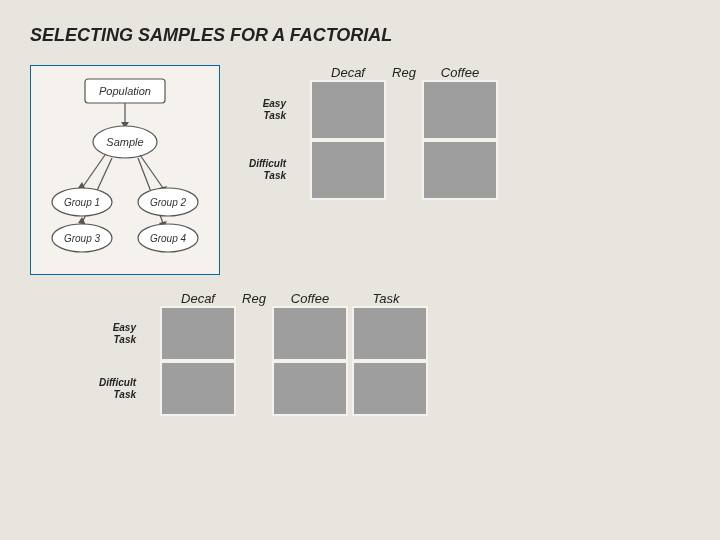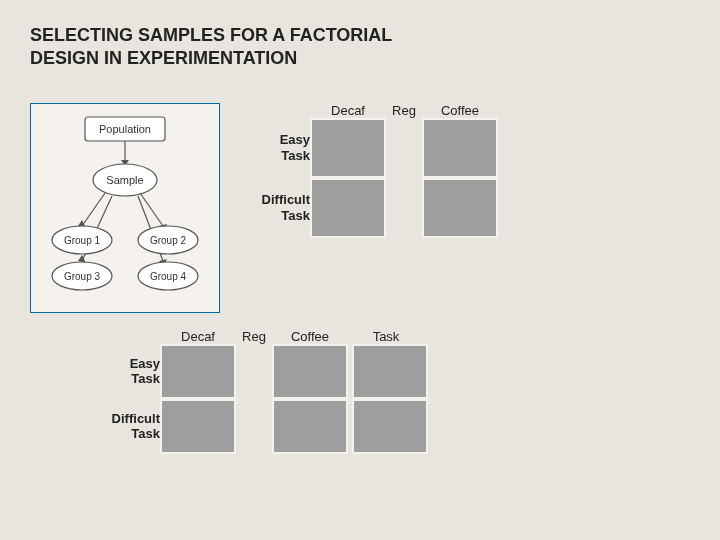--- a/index.html
+++ b/index.html
@@ -10,21 +10,22 @@
       font-family: Arial, sans-serif;
       font-size: 14px;
       overflow: hidden;
     }
     .page {
       width: 720px;
       height: 396px;
       padding: 24px 30px 20px 30px;
       display: flex;
       flex-direction: column;
-      gap: 24px;
+      gap: 10px;
+      font-style: italic;
     }
     .title {
       font-size: 18px;
       font-weight: bold;
       color: #222;
       line-height: 1.3;
       margin-bottom: 8px;
     }
     .content-area {
       display: flex;
@@ -51,26 +52,26 @@
     .diagram-svg {
       width: 170px;
       height: 190px;
     }
     .top-table-area {
       display: flex;
       flex-direction: column;
       margin-left: 20px;
     }
     .row-label {
-      font-size: 13px;
+      font-size: 10px;
       font-weight: bold;
       color: #222;
       width: 70px;
       text-align: right;
-      padding-right: 0;
+      padding-right: 24px;
       line-height: 1.2;
     }
     .cell {
       background: #9e9e9e;
       border: 2px solid #f5f2ed;
     }
     
     .top-table {
       display: flex;
       flex-direction: column;
@@ -125,21 +126,20 @@
       flex-direction: row;
       align-items: center;
     }
   </style>
 </head>
 <body>
 
 <div class="page">
   <div class="title">
     <span>SELECTING SAMPLES FOR A FACTORIAL</span><br>
-    <span>DESIGN IN EXPERIMENTATION</span>
   </div>
 
   <div class="content-area">
 
     <div class="top-section">
 
       <div class="diagram-box">
         <svg class="diagram-svg" viewBox="0 0 170 190">
 
           <rect x="45" y="4" width="80" height="24" rx="3" fill="white" stroke="#555" stroke-width="1.2"></rect>

